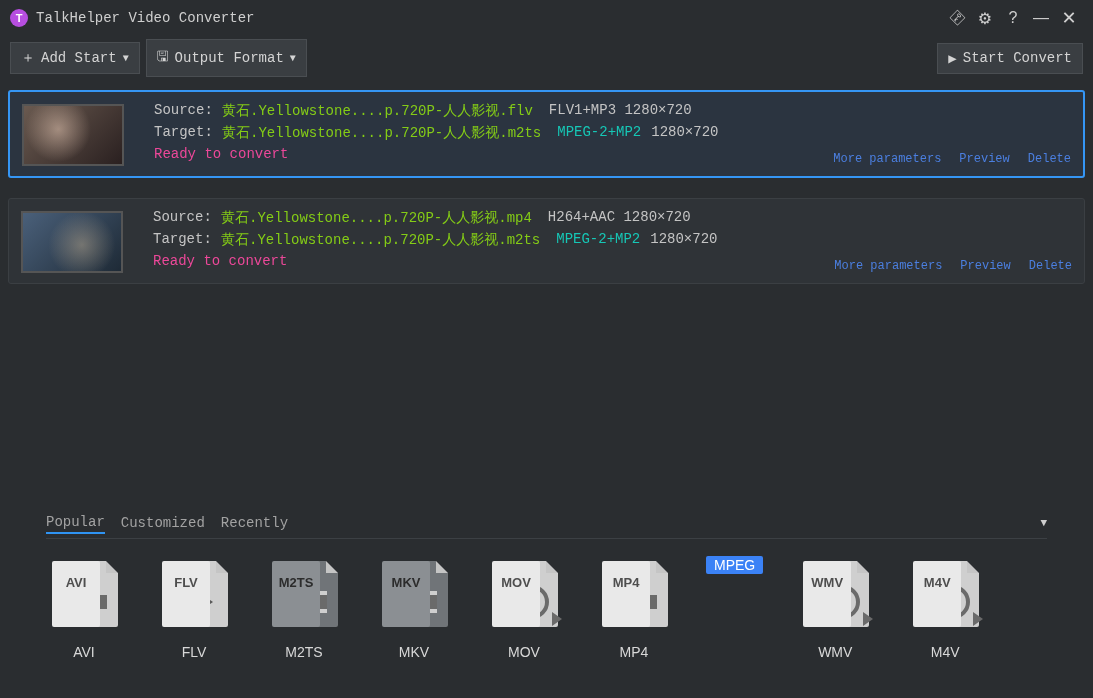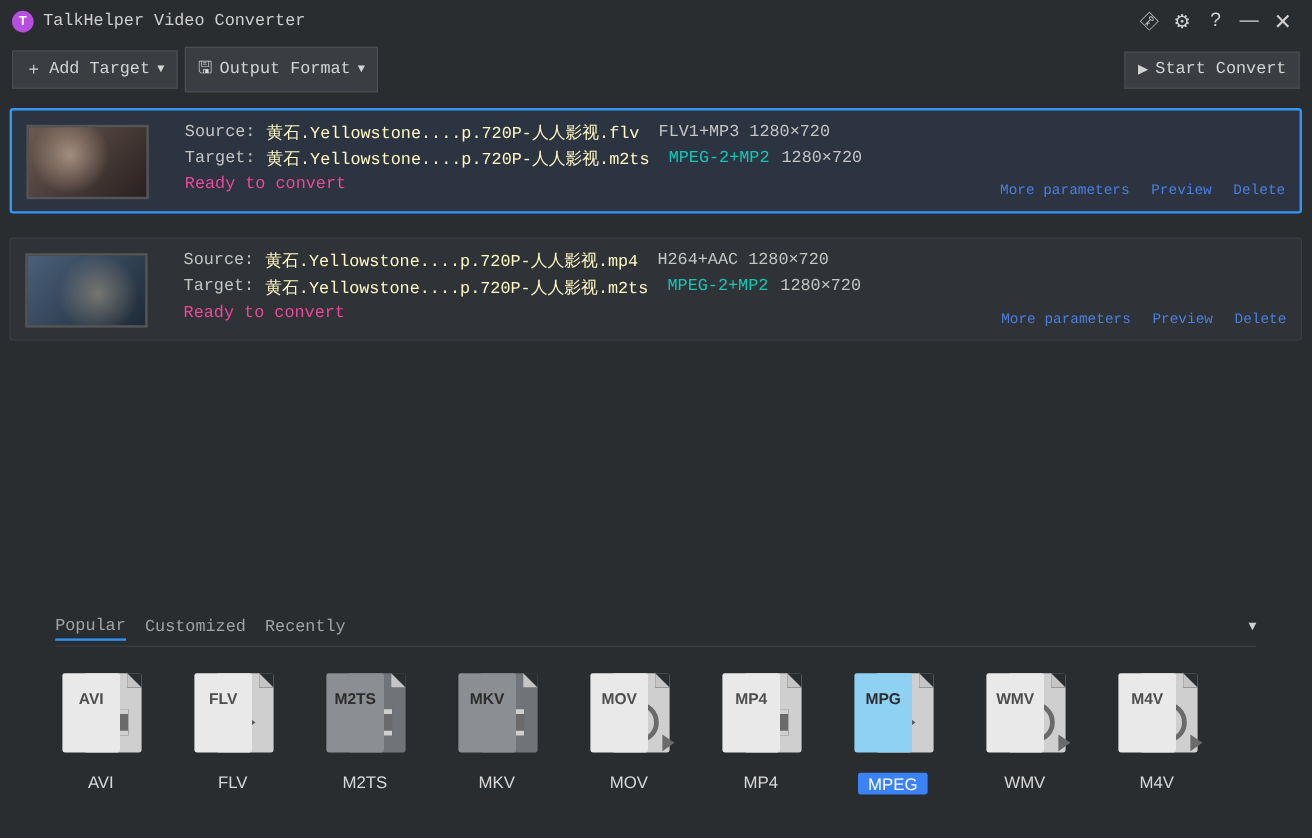--- a/index.html
+++ b/index.html
@@ -82,21 +82,21 @@
   }
   .item:nth-child(2) .thumb{
     background: linear-gradient(135deg,#4a607a,#1e2a36);
   }
   .item:nth-child(2) .thumb::after{
     background: radial-gradient(circle at 60% 55%, rgba(200,180,150,0.45), transparent 50%);
   }
   .info { flex:1; display:flex; flex-direction:column; gap:4px; font-size:14px; }
   .row { display:flex; gap:8px; white-space: nowrap; }
   .lbl { color:#c4c4c4; min-width: 60px; }
-  .fname { color:#fef9c3; }
+  .fname { color:#84cc16; }
   .codec { color:#c4c4c4; margin-left: 8px; text-align: right; }
   .codec.hl { color:#16c7b6; }
   .status { color:#ec4899; margin-top: 6px; text-align: center; }
   .actions { display:flex; gap:18px; justify-content:flex-end; margin-top:6px; }
   .item .info .bottomrow { display:flex; }
   .item .info .bottomrow .left { flex:1; }
   .alink { color:#4b7fe0; cursor:pointer; font-size:12px; }
   .tabs {
     position:absolute; left:46px; right:46px; top:512px;
     display:flex; align-items:center; gap:16px;
@@ -186,21 +186,21 @@
     </div>
   <div class="winicon">⚙</div>
   <div class="winicon">?</div>
   <div class="winicon">—</div>
   <div class="winicon close">✕</div>
 </div>
 
 <div class="toolbar">
   <div class="tbutton">
     <span>＋</span>
-    <span>Add Target</span>
+    <span>Add Start</span>
     <span class="caret">▼</span>
   </div>
   <div class="tbutton">
     <span>🖫</span>
     <span>Output Format</span>
     <span class="caret">▼</span>
   </div>
   <div class="spacer"></div>
   <div class="tbutton start">
     <span>▶</span>
@@ -341,29 +341,20 @@
           <div class="fold"></div>
         </div>
         <div class="backglyph film"></div>
         <div class="frontpage">
           <div class="ext">MP4</div>
         </div>
       </div>
       <div class="label">MP4</div>
     </div>
     <div class="fmt sel">
-      <div class="fileicon">
-        <div class="backpage">
-          <div class="fold"></div>
-        </div>
-        <div class="backglyph play"></div>
-        <div class="frontpage">
-          <div class="ext">MPG</div>
-        </div>
-      </div>
       <div class="label">MPEG</div>
     </div>
     <div class="fmt">
       <div class="fileicon">
         <div class="backpage">
           <div class="fold"></div>
         </div>
         <div class="backglyph circle"></div>
         <div class="frontpage">
           <div class="ext">WMV</div>

